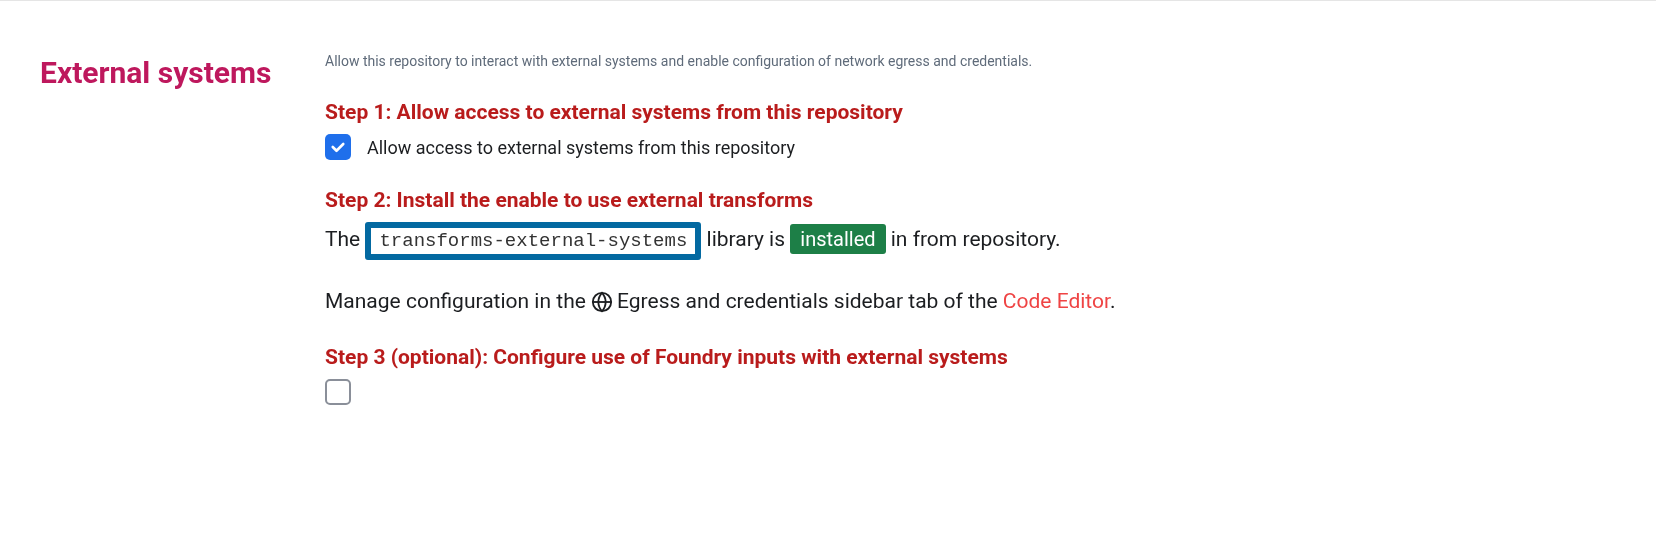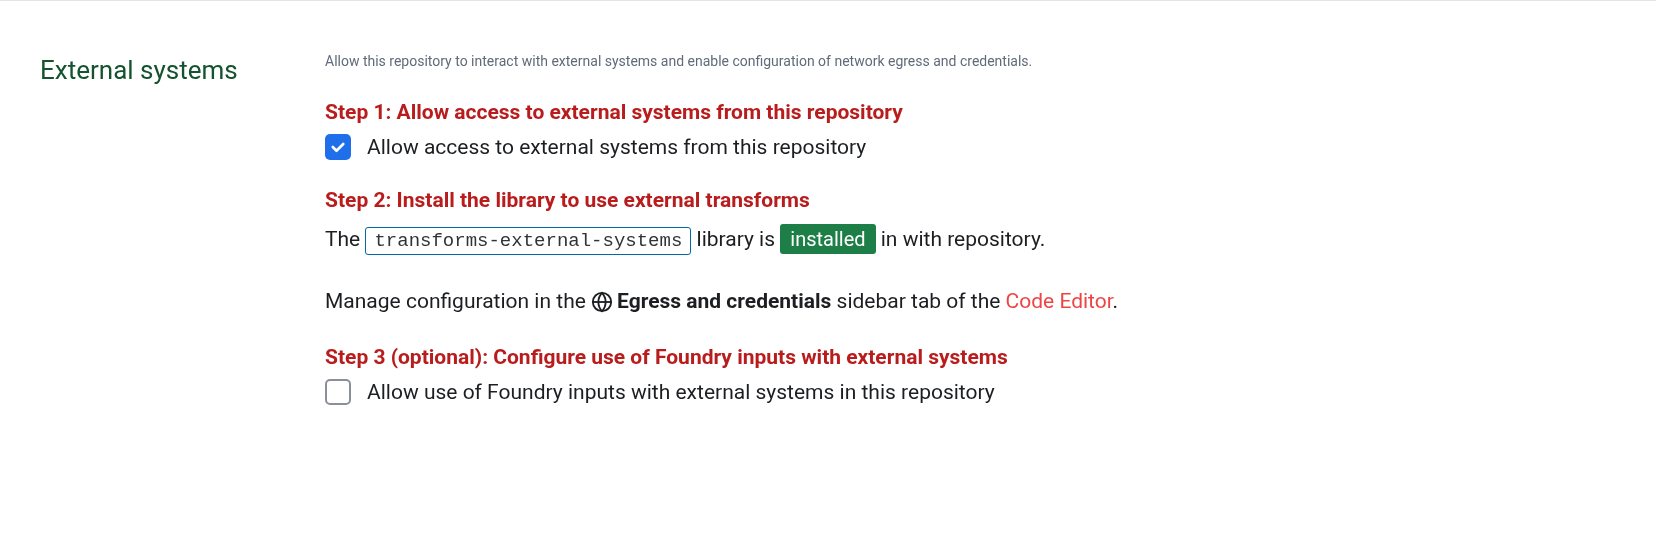--- a/index.html
+++ b/index.html
@@ -16,23 +16,23 @@
     }
     .container {
       display: flex;
       padding: 50px 40px 60px 40px;
       border-top: 1px solid #e5e5e5;
       max-width: 1656px;
     }
     .section-label {
       width: 285px;
       flex-shrink: 0;
-      font-weight: 400;
-      font-size: 26px;
-      color: #14532d;
+      font-weight: 700;
+      font-size: 30px;
+      color: #be185d;
       padding-top: 4px;
     }
     .content {
       flex: 1;
     }
     .description {
       color: #5f6b7a;
       font-size: 14px;
       line-height: 1.5;
       margin-bottom: 28px;
@@ -65,33 +65,33 @@
     }
     .checkbox.unchecked {
       background: #fff;
       border: 2px solid #8a8f99;
     }
     .checkbox svg {
       width: 18px;
       height: 18px;
     }
     .checkbox-label {
-      font-size: 21px;
+      font-size: 18px;
       color: #1c1e21;
     }
     .library-line {
       font-size: 21px;
       color: #1c1e21;
       margin-bottom: 28px;
       line-height: 1.7;
     }
     .code-inline {
       font-family: "SFMono-Regular", Consolas, "Liberation Mono", Menlo, monospace;
       font-size: 19px;
-      border: 1px solid #0369a1;
+      border: 6px solid #0369a1;
       border-radius: 3px;
       padding: 2px 8px;
       background: #fff;
       color: #333;
     }
     .badge-installed {
       background: #1d7f47;
       color: #fff;
       padding: 3px 10px;
       border-radius: 3px;
@@ -107,21 +107,21 @@
     .globe-icon {
       display: inline-flex;
       vertical-align: middle;
       margin-right: 4px;
     }
     .globe-icon svg {
       width: 22px;
       height: 22px;
     }
     .bold {
-      font-weight: 700;
+      font-weight: 400;
     }
     .link {
       color: #ef4444;
       cursor: pointer;
     }
     .step-block {
       margin-bottom: 0;
     }
   </style>
 </head>
@@ -138,38 +138,37 @@
         <div class="checkbox checked">
           <svg viewBox="0 0 24 24" fill="none" stroke="#fff" stroke-width="3.5" stroke-linecap="round" stroke-linejoin="round">
             <polyline points="5 12 10 17 19 8"></polyline>
           </svg>
         </div>
         <span class="checkbox-label">Allow access to external systems from this repository</span>
       </div>
     </div>
 
     <div class="step-block">
-      <div class="step-title">Step 2: Install the library to use external transforms</div>
+      <div class="step-title">Step 2: Install the enable to use external transforms</div>
       <div class="library-line">
-        <span>The </span><span class="code-inline">transforms-external-systems</span><span> library is </span><span class="badge-installed">installed</span><span> in with repository.</span>
+        <span>The </span><span class="code-inline">transforms-external-systems</span><span> library is </span><span class="badge-installed">installed</span><span> in from repository.</span>
       </div>
     </div>
 
     <div class="manage-line">
       <span>Manage configuration in the </span><span class="globe-icon">
           <svg viewBox="0 0 24 24" fill="none" stroke="#1c1e21" stroke-width="2">
             <circle cx="12" cy="12" r="10"></circle>
             <line x1="2" y1="12" x2="22" y2="12"></line>
             <path d="M12 2a15 15 0 0 1 4 10 15 15 0 0 1-4 10 15 15 0 0 1-4-10 15 15 0 0 1 4-10z"></path>
           </svg>
         </span><span class="bold">Egress and credentials</span><span> sidebar tab of the </span><span class="link">Code Editor</span><span>.</span>
     </div>
 
     <div class="step-block">
       <div class="step-title">Step 3 (optional): Configure use of Foundry inputs with external systems</div>
       <div class="checkbox-row">
         <div class="checkbox unchecked"></div>
-        <span class="checkbox-label">Allow use of Foundry inputs with external systems in this repository</span>
       </div>
     </div>
 
   </div>
 </div>
 
 </body></html>

